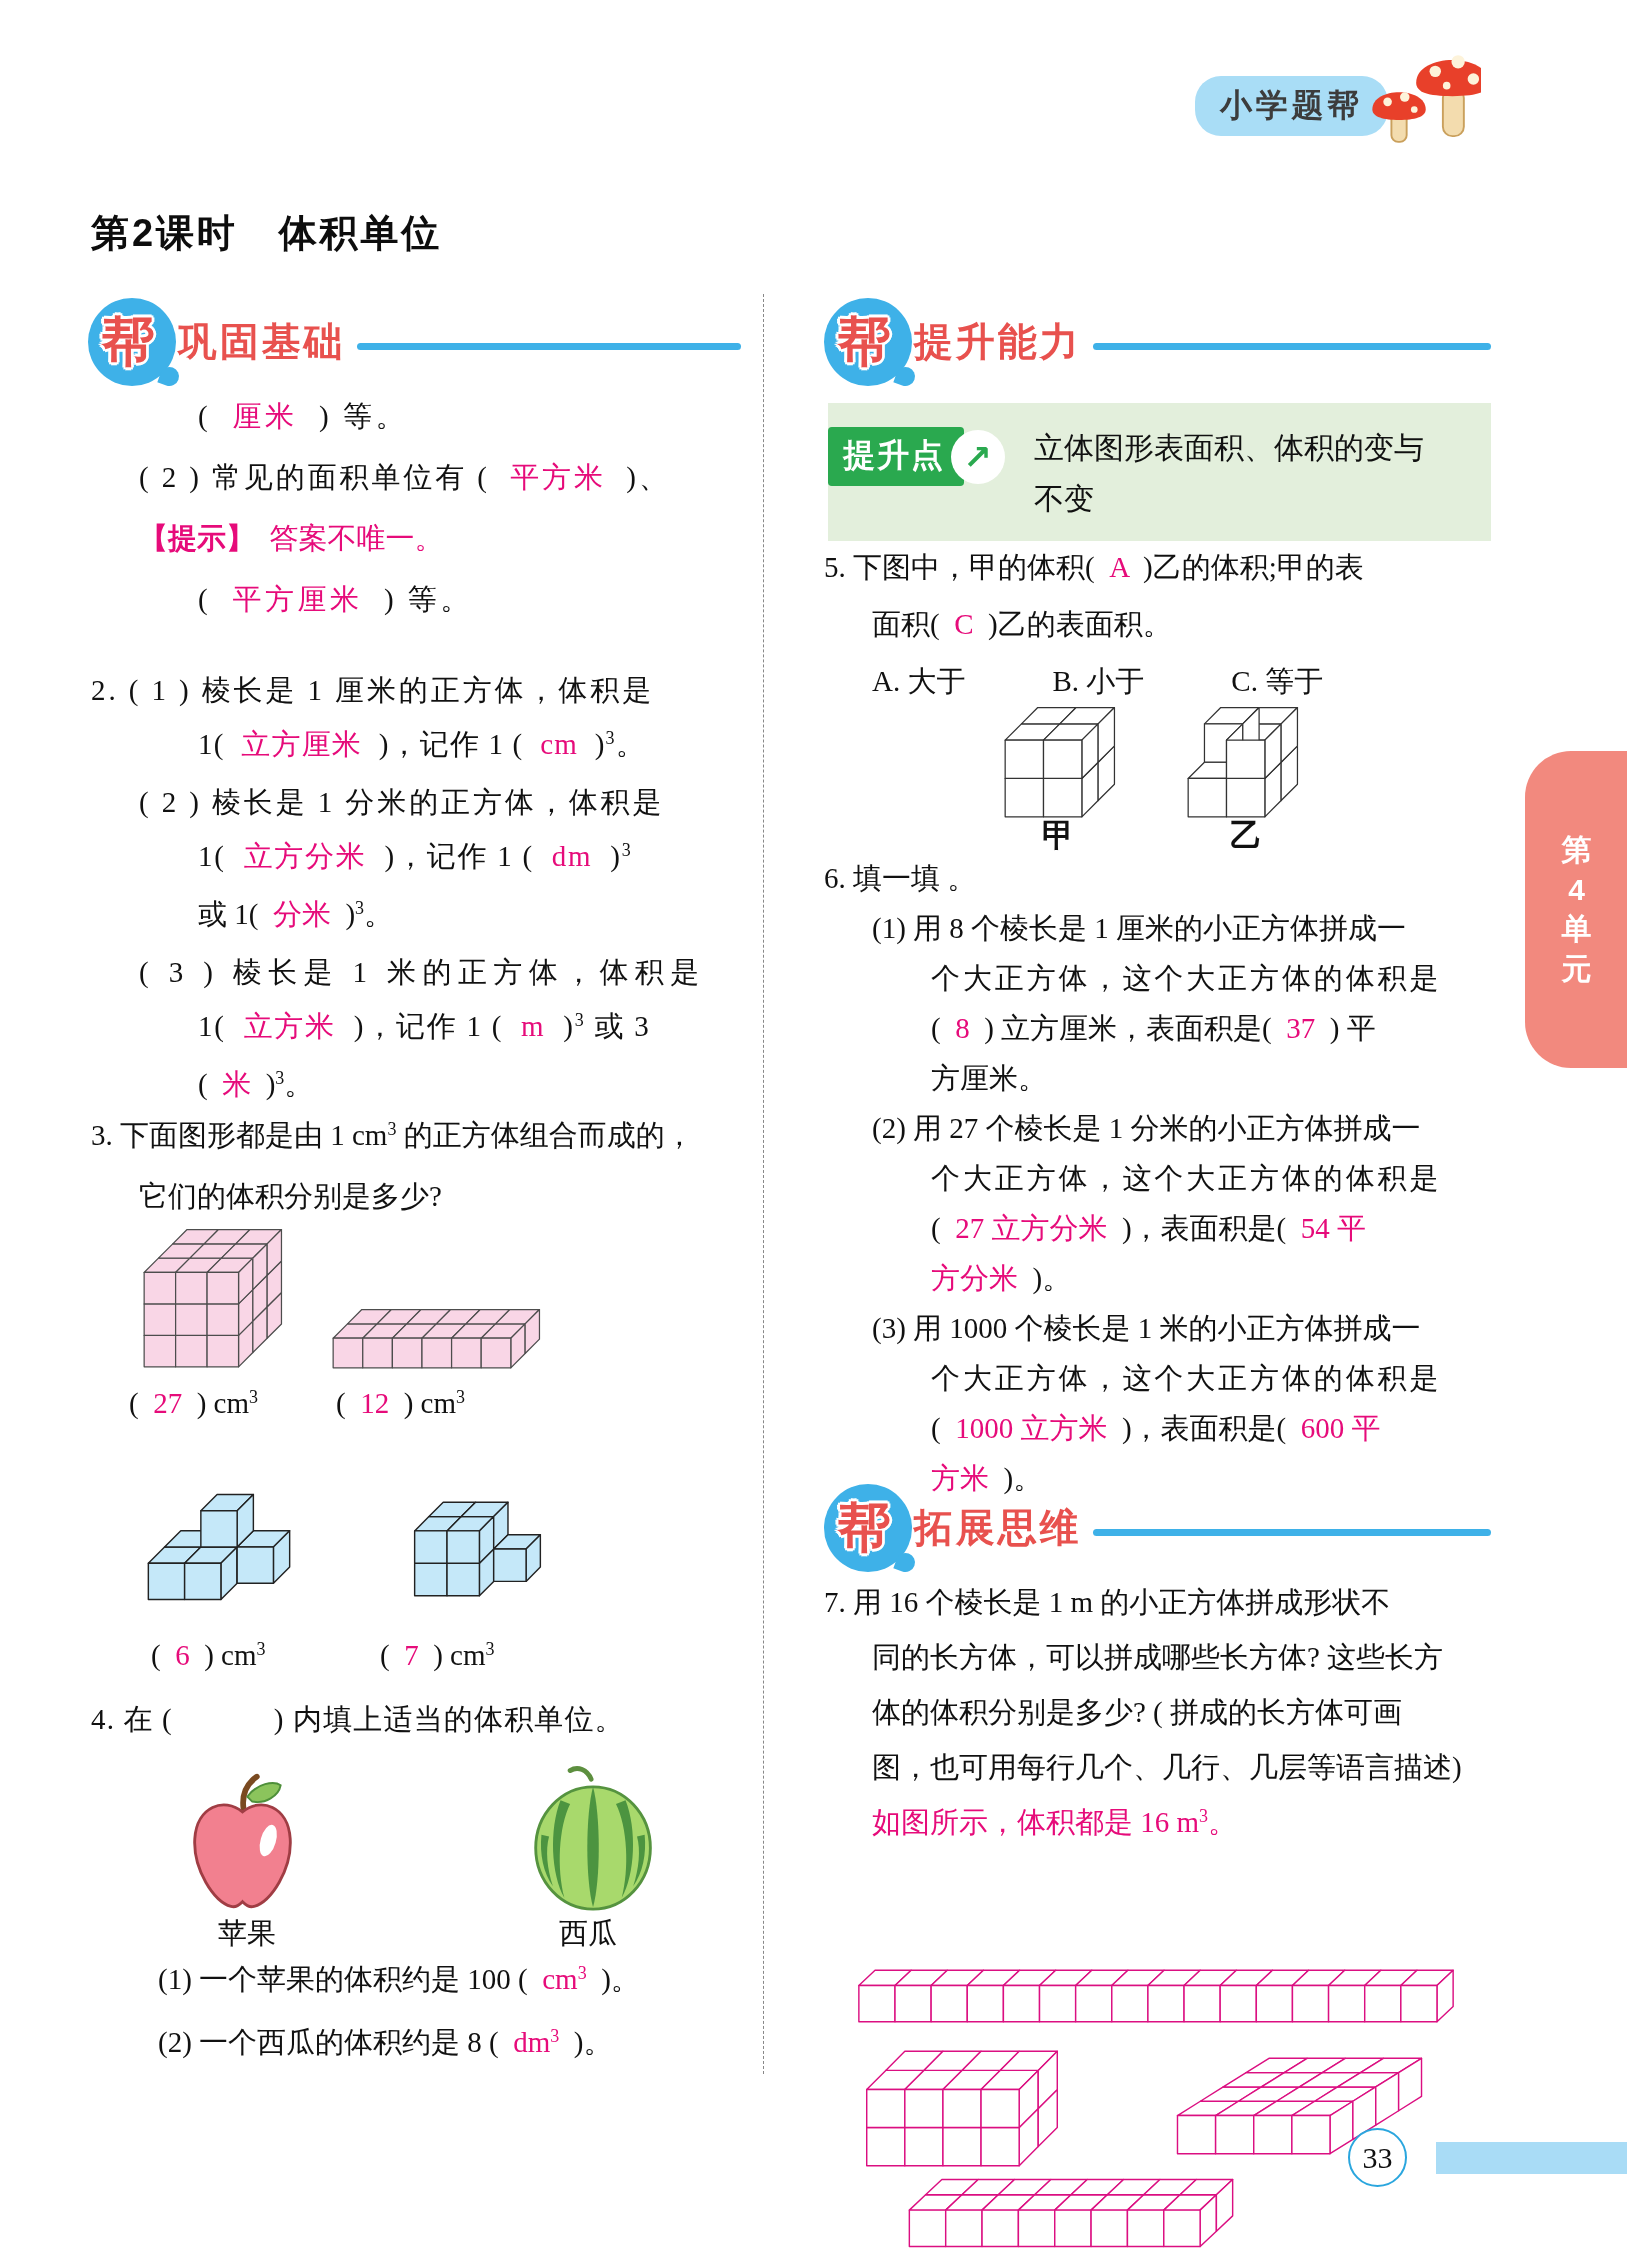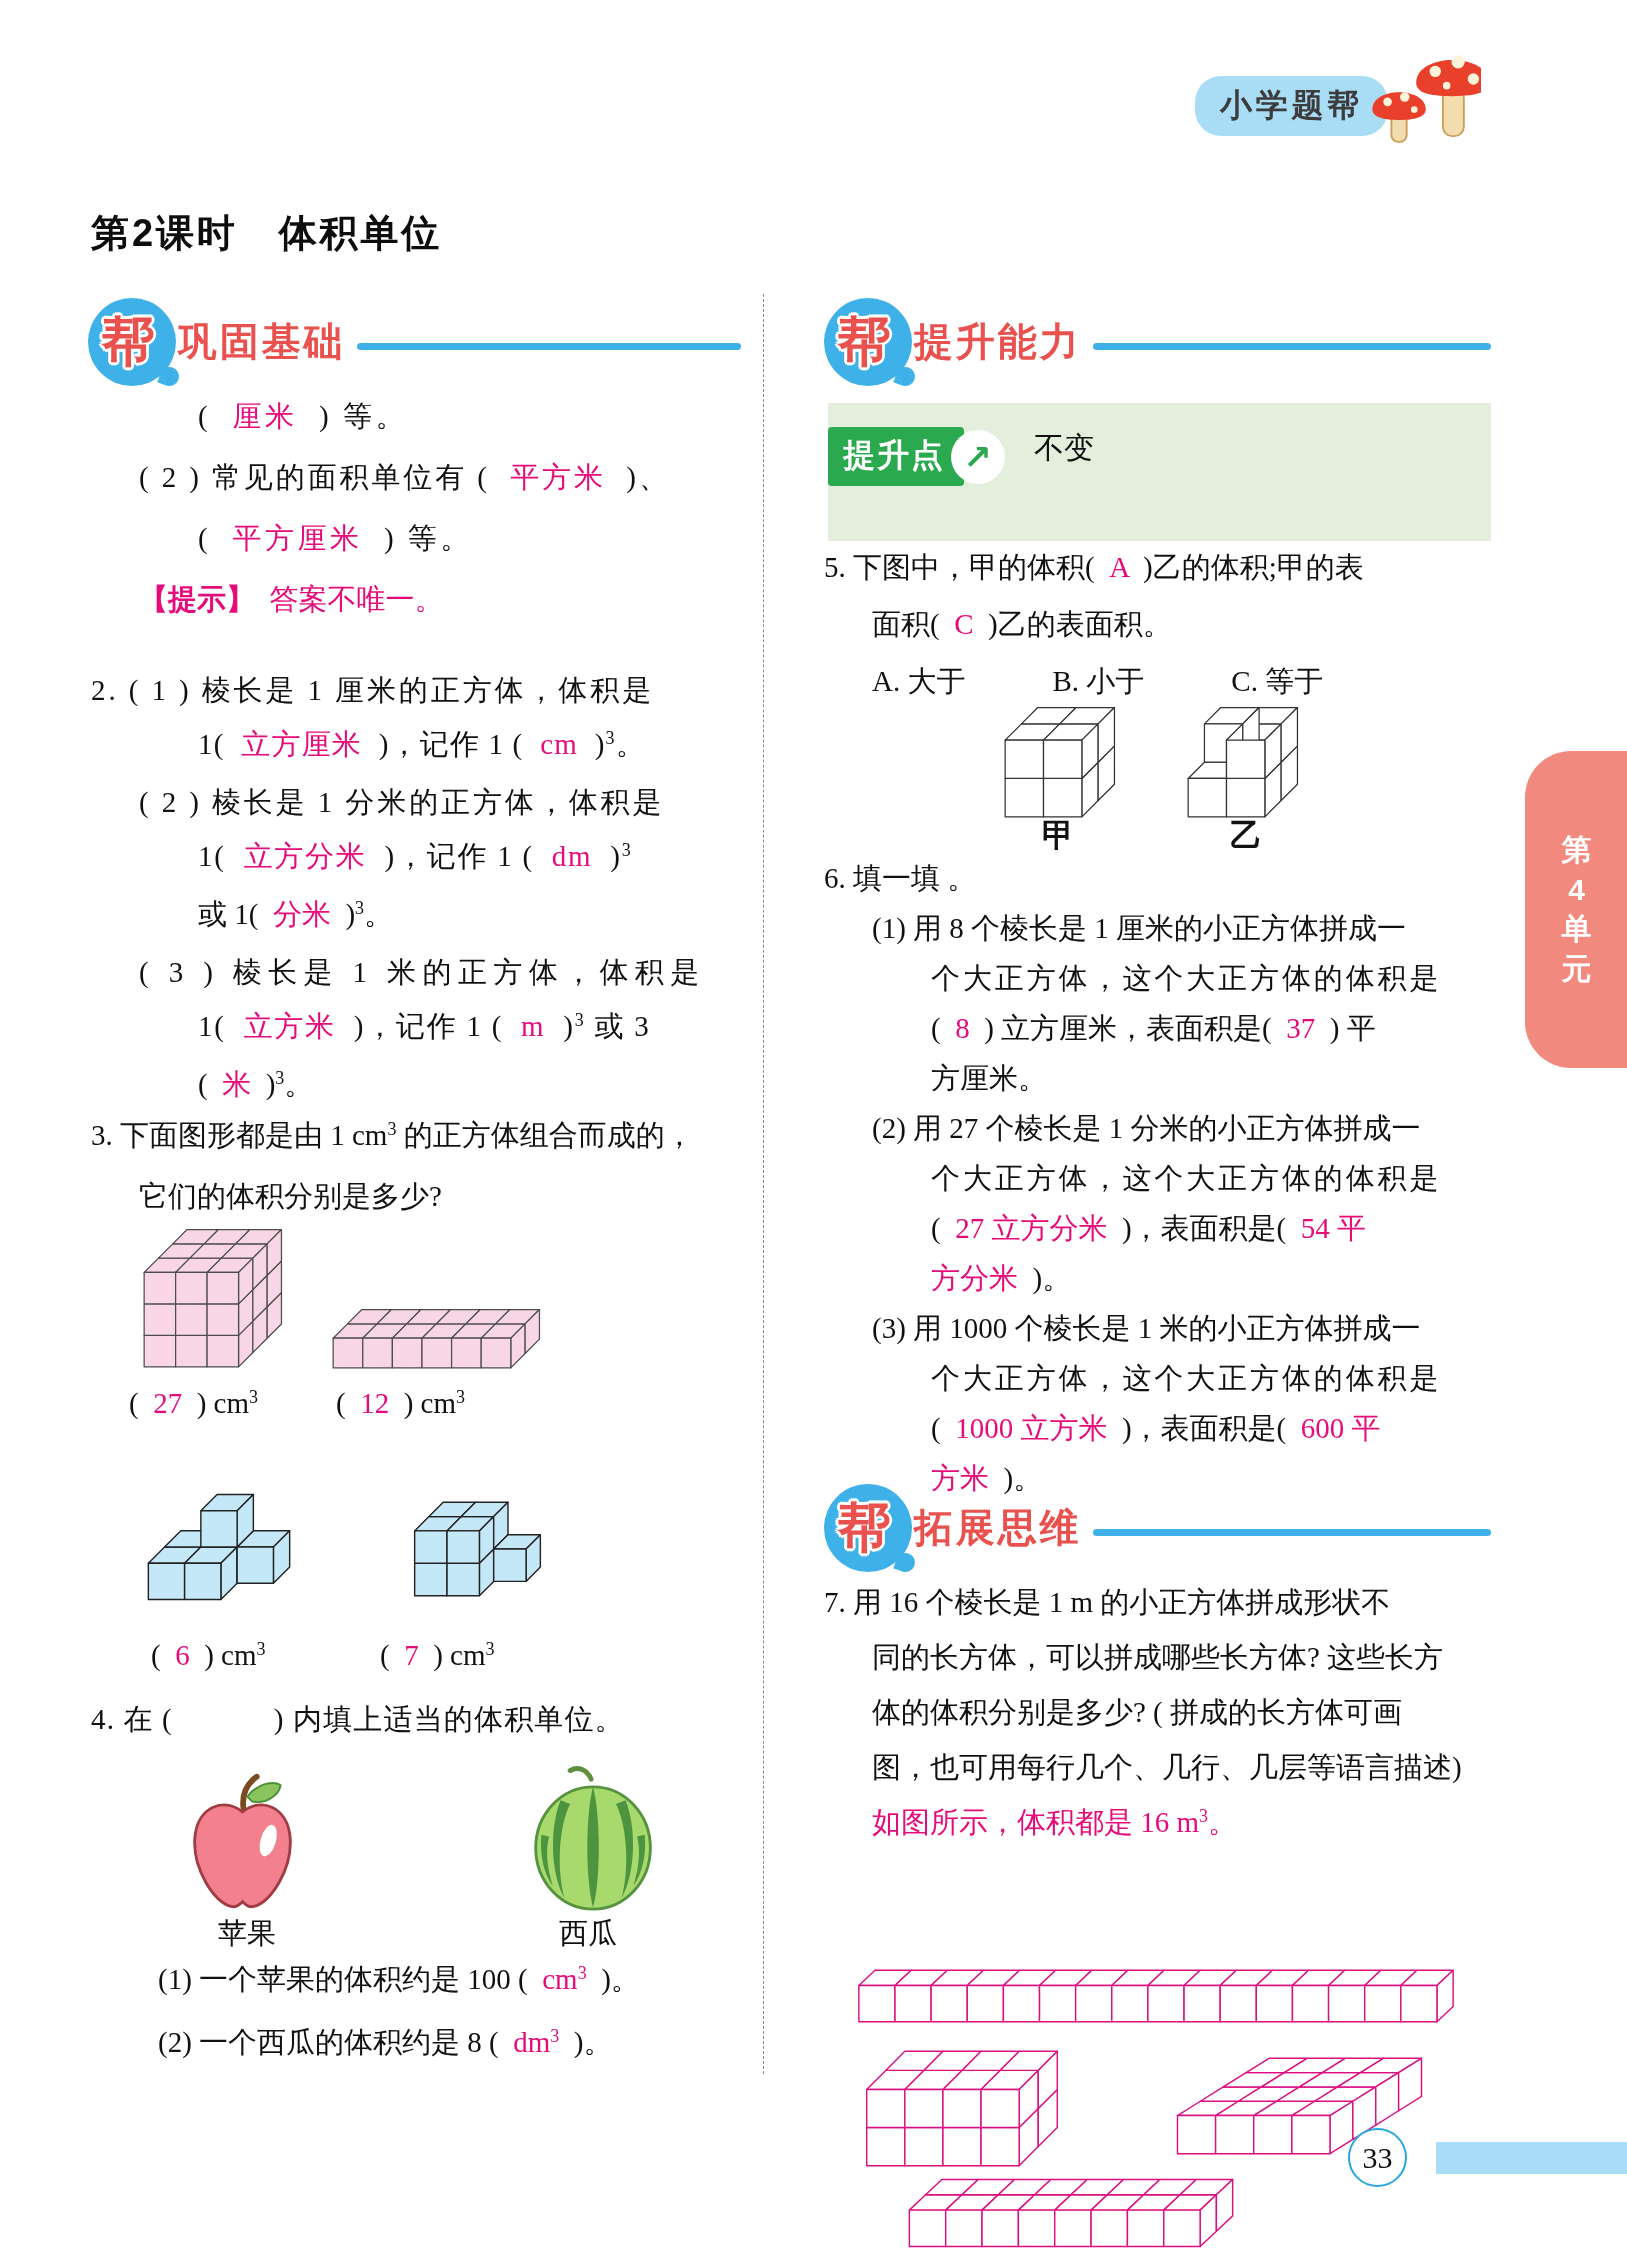--- a/index.html
+++ b/index.html
@@ -104,22 +104,22 @@
     <div class="bang">
       <span class="bang-char">帮</span>
     </div>
     <div class="sec-title">巩固基础</div>
     <div class="sec-line"></div>
   </div>
 
   <div class="block f30 lh64" style="left:91px;top:386px;width:664px;">
       <div class="tline ind2" style="letter-spacing: 0.12em;"><span>(  </span><span class="a">厘米</span><span>  ) 等。</span></div>
       <div class="tline ind1" style="letter-spacing: 0.1em;"><span>( 2 ) 常见的面积单位有 (  </span><span class="a">平方米</span><span>  )、</span></div>
+      <div class="tline ind1"><span class="h">【提示】</span><span>  </span><span class="a">答案不唯一。</span></div>
       <div class="tline ind2" style="letter-spacing: 0.12em;"><span>(  </span><span class="a">平方厘米</span><span>  ) 等。</span></div>
-      <div class="tline ind1"><span class="h">【提示】</span><span>  </span><span class="a">答案不唯一。</span></div>
     </div>
 
   <div class="block f30 lh57" style="left:91px;top:663px;width:664px;">
       <div class="tline ind0" style="letter-spacing: 0.1em;"><span>2. ( 1 ) 棱长是 1 厘米的正方体，体积是</span></div>
       <div class="tline ind2" style="letter-spacing: 0.04em;"><span>1(  </span><span class="a">立方厘米</span><span>  )，记作 1 (  </span><span class="a">cm</span><span>  )</span><span class="s">3</span><span>。</span></div>
       <div class="tline ind1" style="letter-spacing: 0.1em;"><span>( 2 ) 棱长是 1 分米的正方体，体积是</span></div>
       <div class="tline ind2" style="letter-spacing: 0.06em;"><span>1(  </span><span class="a">立方分米</span><span>  )，记作 1 (  </span><span class="a">dm</span><span>  )</span><span class="s">3</span></div>
       <div class="tline ind2"><span>或 1(  </span><span class="a">分米</span><span>  )</span><span class="s">3</span><span>。</span></div>
       <div class="tline ind1" style="letter-spacing: 0.22em;"><span>( 3 ) 棱长是 1 米的正方体，体积是</span></div>
       <div class="tline ind2" style="letter-spacing: 0.06em;"><span>1(  </span><span class="a">立方米</span><span>  )，记作 1 (  </span><span class="a">m</span><span>  )</span><span class="s">3</span><span> 或 3</span></div>
@@ -270,20 +270,21 @@
   </div>
 
   <div class="block boost-box" style="left:828px;top:403px;width:663px;height:138px;">
     <div class="boost-badge">
       <span class="boost-label">提升点</span>
       <span class="boost-circle">
         <span>↗</span>
       </span>
     </div>
     <div class="boost-text">
+      <div>立体图形表面积、体积的变与</div>
       <div>不变</div>
     </div>
   </div>
 
   <div class="block f30 lh60" style="left:824px;top:539px;width:669px;">
       <div class="tline ind0"><span>5. 下图中，甲的体积(  </span><span class="a">A</span><span>  )乙的体积;甲的表</span></div>
       <div class="tline ind1"><span>面积(  </span><span class="a">C</span><span>  )乙的表面积。</span></div>
       <div class="tline ind1"><span>A. 大于            B. 小于            C. 等于</span></div>
     </div>
 

